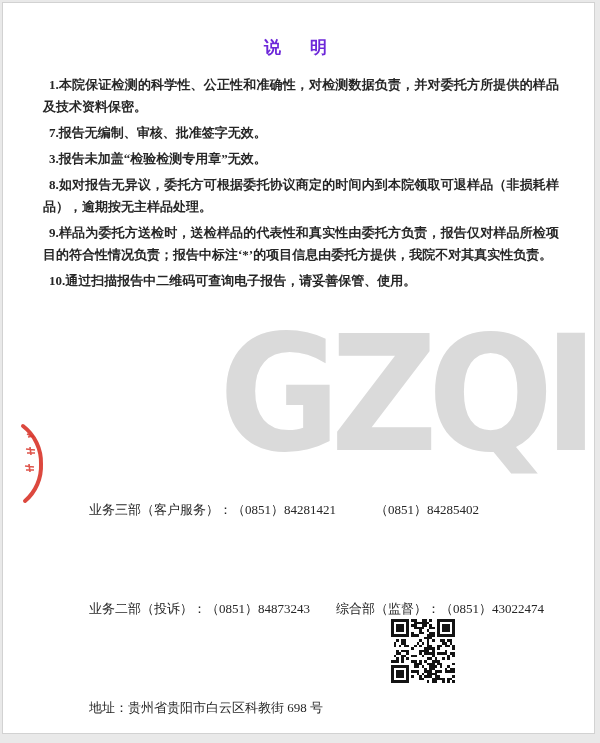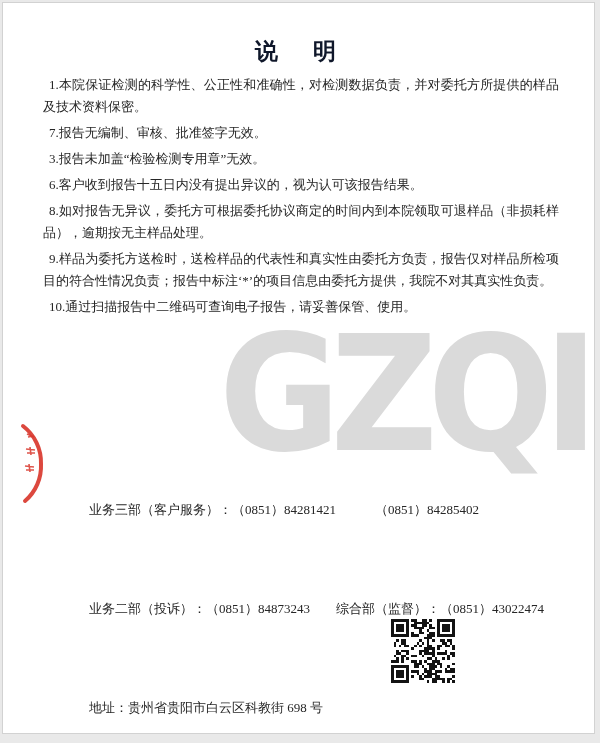--- a/index.html
+++ b/index.html
@@ -16,26 +16,26 @@
   .watermark{
     position:absolute;left:216px;top:312px;z-index:0;
     font-family:"DejaVu Sans","Liberation Sans",sans-serif;
     font-weight:bold;font-size:148px;line-height:1;
     color:#dadada;letter-spacing:-10px;
     transform:scaleY(1.08);transform-origin:top left;
     user-select:none;white-space:nowrap;
   }
   .doc-title{
     position:absolute;top:33px;left:0;right:0;z-index:1;
-    text-align:center;font-size:23px;font-weight:bold;letter-spacing:6px;
-    color:#0f172a;
+    text-align:center;font-size:17px;font-weight:bold;letter-spacing:6px;
+    color:#6d28d9;
   }
   .notes{
     position:absolute;left:40px;top:71px;width:516px;z-index:1;
-    font-size:13px;line-height:22px;text-align:justify;
+    font-size:13px;line-height:22px;text-align:justify;font-weight:bold;
   }
   .notes p{margin:0 0 4px;text-indent:6px;}
   .contact{
     position:absolute;left:80px;top:428px;z-index:1;
     font-size:13px;line-height:29px;white-space:pre;
   }
   .contact p{margin:6px;}
   .stamp{position:absolute;left:6px;top:413px;z-index:2;}
   .qr{position:absolute;left:388px;top:616px;width:64px;height:64px;z-index:1;}
   .qr svg{display:block;width:64px;height:64px;}
@@ -48,21 +48,20 @@
   <div class="page">
 
     <div class="watermark">GZQI</div>
 
     <div class="doc-title">说　明</div>
 
     <div class="notes">
       <p>1.本院保证检测的科学性、公正性和准确性，对检测数据负责，并对委托方所提供的样品及技术资料保密。</p>
       <p>7.报告无编制、审核、批准签字无效。</p>
       <p>3.报告未加盖“检验检测专用章”无效。</p>
-      <p>6.客户收到报告十五日内没有提出异议的，视为认可该报告结果。</p>
       <p>8.如对报告无异议，委托方可根据委托协议商定的时间内到本院领取可退样品（非损耗样品），逾期按无主样品处理。</p>
       <p>9.样品为委托方送检时，送检样品的代表性和真实性由委托方负责，报告仅对样品所检项目的符合性情况负责；报告中标注‘*’的项目信息由委托方提供，我院不对其真实性负责。</p>
       <p>10.通过扫描报告中二维码可查询电子报告，请妥善保管、使用。</p>
     </div>
 
     <div class="contact">
       <p>业务三部（客户服务）：（0851）84281421　　　（0851）84285402</p>
       <p>业务二部（投诉）：（0851）84873243　　综合部（监督）：（0851）43022474</p>
       <p>地址：贵州省贵阳市白云区科教街 698 号</p>
       

